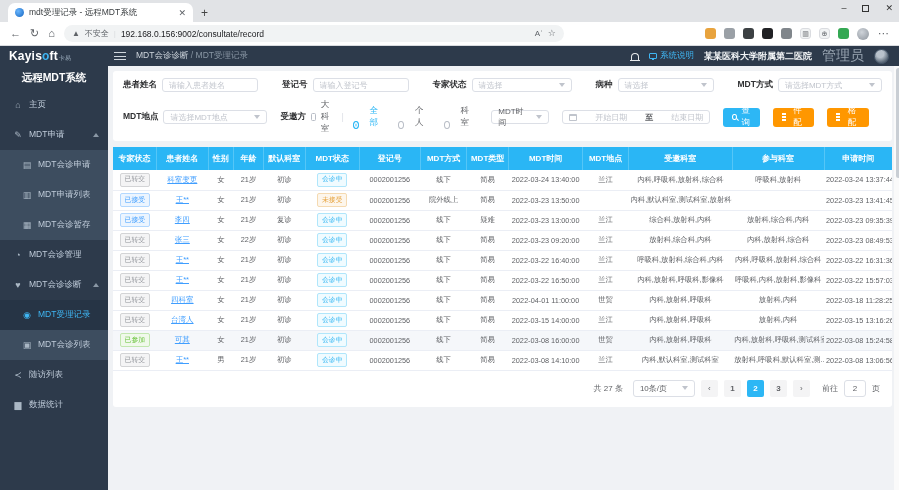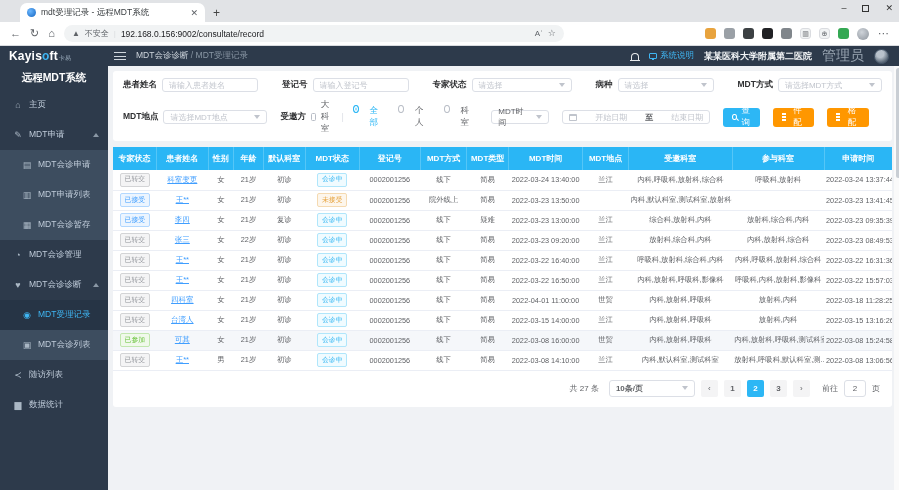--- a/index.html
+++ b/index.html
@@ -1,20 +1,20 @@
 <!DOCTYPE html>
 <html><head>
 <meta charset="utf-8">
 <style>
   * { margin:0; padding:0; box-sizing:border-box; }
   html,body { width:899px; height:490px; overflow:hidden; font-family:"Liberation Sans","DejaVu Sans",sans-serif; background:#f0f2f5; }
 
   
   .tabstrip { height:22px; background:#e1e3e6; display:flex; align-items:flex-end; position:relative; }
-  .tab { width:185px; height:19px; background:#fff; border-radius:7px 7px 0 0; margin-left:20px; display:flex; align-items:center; gap:5px; padding:0 7px; font-size:8.5px; color:#3c4043; }
+  .tab { width:185px; height:19px; background:#fff; border-radius:7px 7px 0 0; margin-left:8px; display:flex; align-items:center; gap:5px; padding:0 7px; font-size:8.5px; color:#3c4043; }
   .favicon { width:9px; height:9px; border-radius:50%; background:radial-gradient(circle at 35% 35%,#6ab7ff,#1565c0); flex:0 0 auto; }
   .tab-title { flex:1; white-space:nowrap; overflow:hidden; }
   .tab-close { color:#5f6368; font-size:9px; cursor:default; }
   .newtab { font-size:12px; color:#444; margin:0 0 2px 8px; }
   .wincontrols { position:absolute; right:6px; top:3px; display:flex; gap:16px; color:#333; font-size:9px; align-items:center; }
   .maxbox { width:7px; height:7px; border:1px solid #333; display:inline-block; }
   .navbar { height:24px; background:#fff; border-bottom:1px solid #dadce0; display:flex; align-items:center; padding:0 10px; gap:9px; }
   .nav-ic { color:#5f6368; font-size:11px; line-height:1; }
   .addr { flex:0 1 500px; height:17px; background:#f1f3f4; border-radius:9px; display:flex; align-items:center; padding:0 8px; gap:5px; font-size:8px; color:#5f6368; }
   .addr .warn { font-size:8px; color:#5f6368; }
@@ -101,21 +101,21 @@
   .tag { display:inline-block; font-size:6.8px; line-height:1; padding:2.5px 4px; border-radius:2px; border:1px solid; white-space:nowrap; }
   .tag-info    { color:#909399; border-color:#d3d4d6; background:#f4f4f5; }
   .tag-primary { color:#409eff; border-color:#b3d8ff; background:#ecf5ff; }
   .tag-success { color:#67c23a; border-color:#c2e7b0; background:#f0f9eb; }
   .tag-cyan    { color:#36b7f3; border-color:#b0e6fb; background:#f0fbff; }
   .tag-warning { color:#e6a23c; border-color:#f5dab1; background:#fdf6ec; }
 
   
   .pager { display:flex; align-items:center; justify-content:flex-end; gap:6px; padding:9px 12px 4px 0; font-size:8px; color:#606266; }
   .pg-total { margin-right:4px; }
-  .pg-size { width:86px; height:17px;font-weight:bold; }
+  .pg-size { width:62px; height:17px; }
   .pg-btn { min-width:17px; height:17px; background:#f4f4f5; border-radius:2px; display:inline-flex; align-items:center; justify-content:center; color:#606266; font-size:8px; }
   .pg-btn.num { font-weight:bold; }
   .pg-btn.active { background:#2db7f5; color:#fff; }
   .pg-goto-input { width:22px; height:17px; border:1px solid #dcdfe6; border-radius:3px; text-align:center; font-size:8px; color:#606266; outline:none; }
 </style>
 </head>
 <body>
 
 <div class="tabstrip">
   <div class="tab">
@@ -272,21 +272,21 @@
           <span class="fselect" style="width:104px">
               <span>请选择MDT地点</span>
               <span class="selcaret"></span>
             </span>
         </div>
         <div class="fgroup">
           <span class="flabel">受邀方</span>
           <span class="chkbox"></span>
           <span class="chklab">大科室</span>
           <span class="vdiv">|</span>
-          <span id="radioGroup" style="display:flex;align-items:flex-start;gap:11px">
+          <span id="radioGroup" style="display:flex;align-items:flex-end;gap:11px">
               <span class="radio on"></span>
               <span class="rlab on">全部</span>
               <span class="radio"></span>
               <span class="rlab">个人</span>
               <span class="radio"></span>
               <span class="rlab">科室</span>
             </span>
         </div>
         <div class="fgroup">
           <span class="fselect" style="width:58px;color:#606266">

